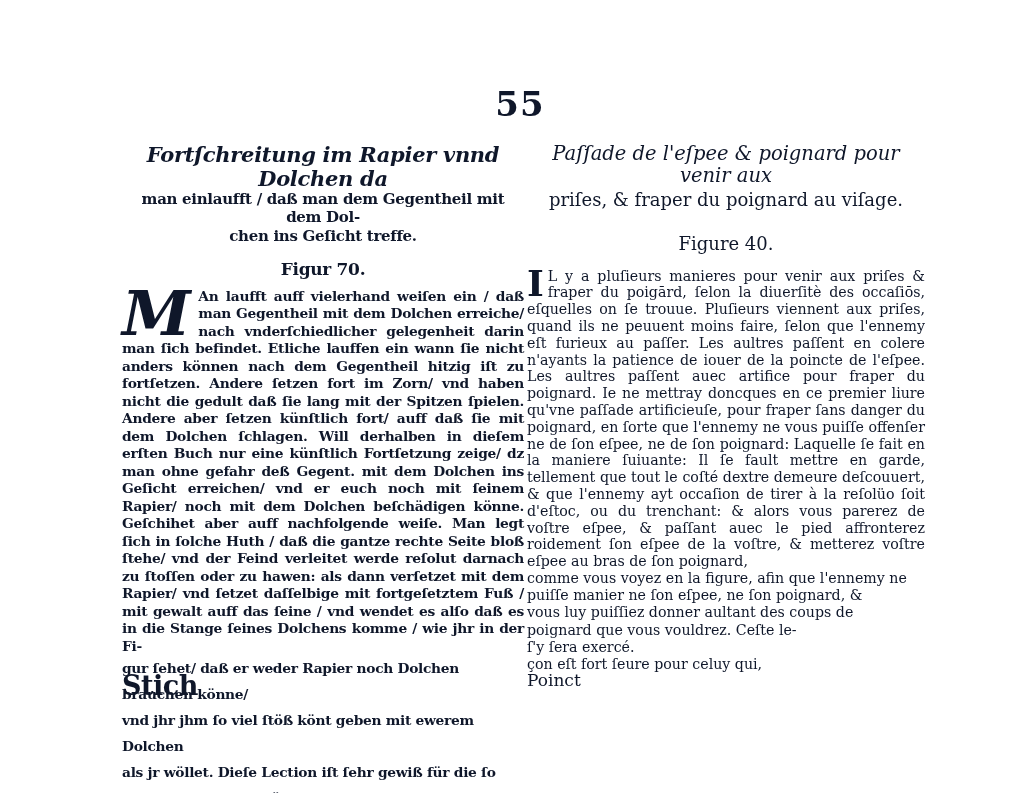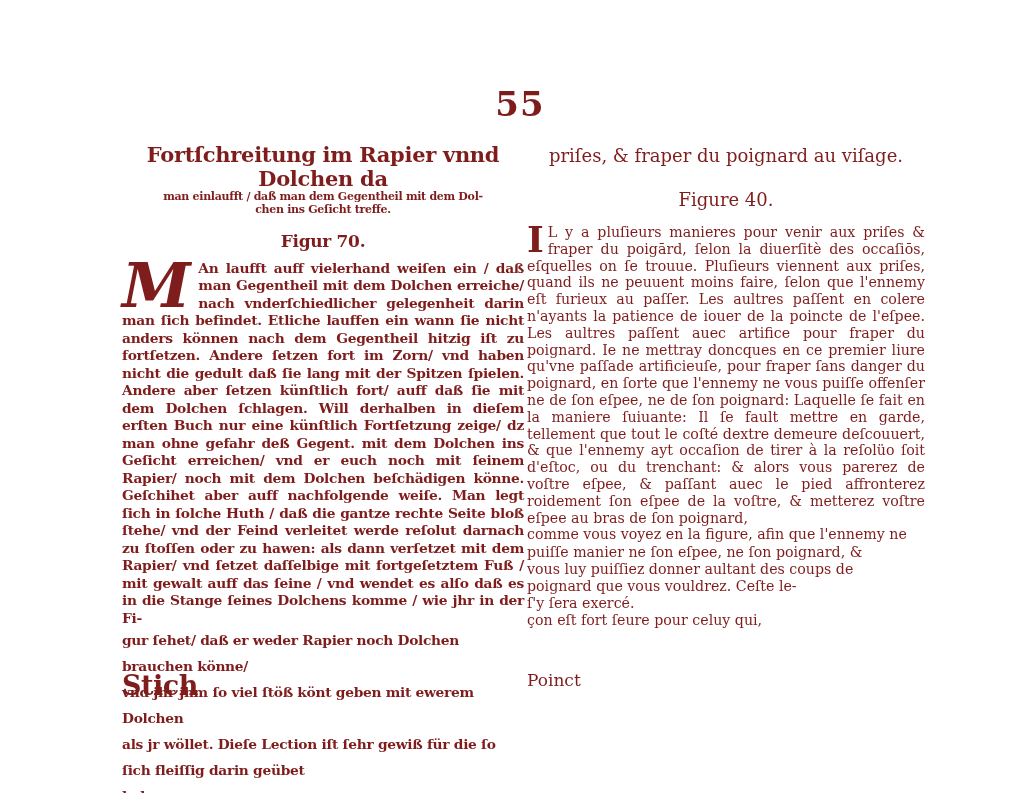--- a/index.html
+++ b/index.html
@@ -5,21 +5,21 @@
   html, body {
     margin: 0;
     padding: 0;
     background: #ffffff;
   }
   .page {
     position: relative;
     width: 1024px;
     height: 793px;
     background: #ffffff;
-    color: #7f1d1d;
+    color: #0f172a;
     font-family: "DejaVu Serif", serif;
     overflow: hidden;
   }
   
   .page-number {
     position: absolute;
     top: 84px;
     left: 0;
     width: 1040px;
     text-align: center;
@@ -36,28 +36,28 @@
     left: 122px;
     width: 402px;
     font-weight: bold;              
     letter-spacing: -0.3px;
   }
   .col-french {
     left: 527px;
     width: 398px;
   }
   
-  .heading-l1 { text-align: center; line-height: 1.12; }
+  .heading-l1 { text-align: center; line-height: 1.12; font-style: italic; }
   .col-german .heading-l1 { font-size: 21px; }
   .col-french .heading-l1 { font-size: 19.5px; }
   .heading-l2, .heading-l3 {
     text-align: center;
     line-height: 1.22;
   }
-  .col-german .heading-l2, .col-german .heading-l3 { font-size: 11px; }
+  .col-german .heading-l2, .col-german .heading-l3 { font-size: 15px; }
   .col-french .heading-l2 { font-size: 18px; margin-top: 2px; }
   
   .figure-caption {
     text-align: center;
     font-size: 17px;
   }
   .col-german .figure-caption { margin-top: 14px; margin-bottom: 9px; }
   .col-french .figure-caption { margin-top: 22px; margin-bottom: 14px; font-size: 18px; }
   
   .body-just {
@@ -122,20 +122,21 @@
       <span class="drop-cap">M</span><span>An laufft auff vielerhand weiſen ein / daß man Gegentheil mit dem Dolchen erreiche/ nach vnderſchiedlicher gelegenheit darin man ſich befindet. Etliche lauffen ein wann ſie nicht anders können nach dem Gegentheil hitzig iſt zu fortſetzen. Andere ſetzen fort im Zorn/ vnd haben nicht die gedult daß ſie lang mit der Spitzen ſpielen. Andere aber ſetzen künſtlich fort/ auff daß ſie mit dem Dolchen ſchlagen. Will derhalben in dieſem erſten Buch nur eine künſtlich Fortſetzung zeige/ dz man ohne gefahr deß Gegent. mit dem Dolchen ins Geſicht erreichen/ vnd er euch noch mit ſeinem Rapier/ noch mit dem Dolchen beſchädigen könne. Geſchihet aber auff nachfolgende weiſe. Man legt ſich in ſolche Huth / daß die gantze rechte Seite bloß ſtehe/ vnd der Feind verleitet werde reſolut darnach zu ſtoſſen oder zu hawen: als dann verſetzet mit dem Rapier/ vnd ſetzet daſſelbige mit fortgeſetztem Fuß / mit gewalt auff das ſeine / vnd wendet es alſo daß es in die Stange ſeines Dolchens komme / wie jhr in der Fi-</span>
     </div>
     <div class="taper-line">gur ſehet/ daß er weder Rapier noch Dolchen brauchen könne/</div>
     <div class="taper-line">vnd jhr jhm ſo viel ſtöß könt geben mit ewerem Dolchen</div>
     <div class="taper-line">als jr wöllet. Dieſe Lection iſt ſehr gewiß für die ſo</div>
     <div class="taper-line">ſich fleiſſig darin geübet</div>
     <div class="taper-line">haben.</div>
   </div>
 
   <div class="col col-french">
+    <div class="heading-l1">Paſſade de l'eſpee &amp; poignard pour venir aux</div>
     <div class="heading-l2">priſes, &amp; fraper du poignard au viſage.</div>
 
     <div class="figure-caption">Figure 40.</div>
 
     <div class="body-just">
       <span class="drop-cap">I</span><span>L y a pluſieurs manieres pour venir aux priſes &amp; fraper du poigārd, ſelon la diuerſitè des occaſiōs, eſquelles on ſe trouue. Pluſieurs viennent aux priſes, quand ils ne peuuent moins faire, ſelon que l'ennemy eſt furieux au paſſer. Les aultres paſſent en colere n'ayants la patience de iouer de la poincte de l'eſpee. Les aultres paſſent auec artifice pour fraper du poignard. Ie ne mettray doncques en ce premier liure qu'vne paſſade artificieuſe, pour fraper ſans danger du poignard, en ſorte que l'ennemy ne vous puiſſe offenſer ne de ſon eſpee, ne de ſon poignard: Laquelle ſe fait en la maniere ſuiuante: Il ſe fault mettre en garde, tellement que tout le coſté dextre demeure deſcouuert, &amp; que l'ennemy ayt occaſion de tirer à la reſolüo ſoit d'eſtoc, ou du trenchant: &amp; alors vous parerez de voſtre eſpee, &amp; paſſant auec le pied affronterez roidement ſon eſpee de la voſtre, &amp; metterez voſtre eſpee au bras de ſon poignard,</span>
     </div>
     <div class="taper-line">comme vous voyez en la figure, afin que l'ennemy ne</div>
     <div class="taper-line">puiſſe manier ne ſon eſpee, ne ſon poignard, &amp;</div>
     <div class="taper-line">vous luy puiſſiez donner aultant des coups de</div>

